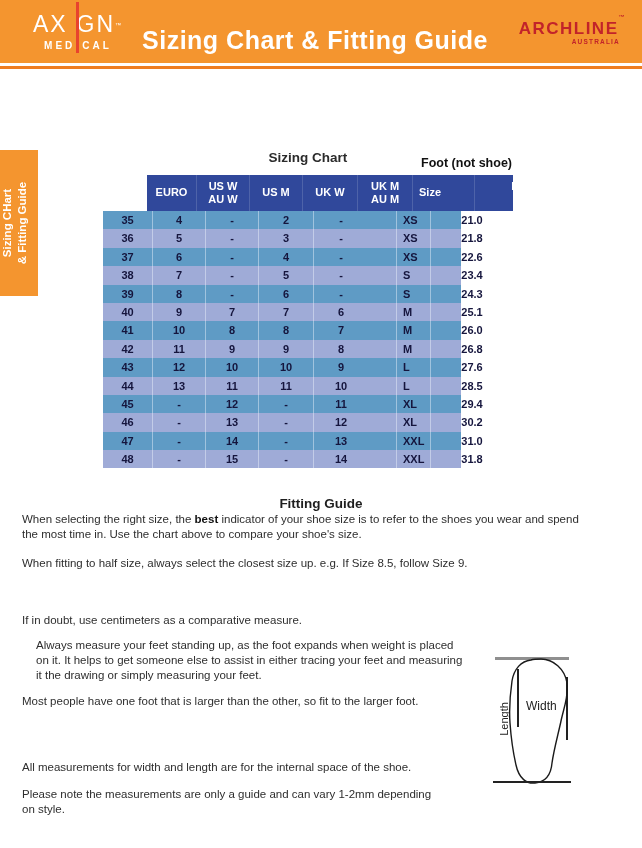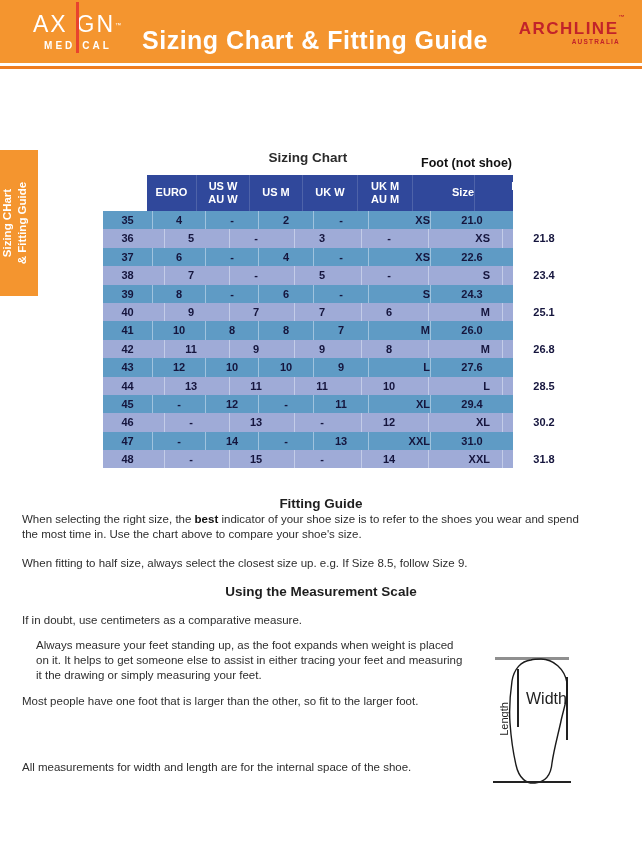--- a/index.html
+++ b/index.html
@@ -31,29 +31,29 @@
   .side-tab-text { position:absolute; left:-54px; top:54px; width:146px; height:38px; transform:rotate(-90deg); text-align:center; color:#fff; font-weight:bold; font-size:11.5px; line-height:1.3; }
 
   
   .table-title { position:absolute; left:103px; top:150px; width:410px; text-align:center; font-weight:bold; font-size:13.5px; color:#2b2b2b; }
   .foot-note { position:absolute; left:412px; top:156px; width:100px; text-align:right; font-weight:bold; font-size:12.5px; color:#111; }
 
   .sizing-table { position:absolute; left:103px; top:175px; width:410px; }
   .thead { display:grid; grid-template-columns:49px 53px 53px 55px 55px 62px 83px; background:var(--head-blue,#30489B); height:36px;margin-left:44px; }
   .th { display:flex; flex-direction:column; justify-content:center; align-items:center; color:#fff; font-size:11px; font-weight:bold; line-height:1.2; }
   .thead .idx-1 + .th, .th + .th { border-left:1px solid rgba(255,255,255,0.15); }
-  .thead .idx-5 { align-items:flex-end; padding-left:22px; }
+  .thead .idx-5 { align-items:flex-start; padding-left:6px; }
   .thead .idx-6 { align-items:flex-end; padding-right:9px; }
-  .tbody { width:410px; }
+  .tbody { width:358px; }
   .trow { display:grid; grid-template-columns:49px 53px 53px 55px 55px 62px 83px; height:18.4px; align-items:center; }
   .row-a { background:var(--row-a,#5F9BC5); }
-  .row-b { background:var(--row-b,#9FABD7);gap:12px; }
+  .row-b { background:var(--row-b,#9FABD7); }
   .tcell { font-size:11px; font-weight:bold; color:#15153d; text-align:center; line-height:18.4px; height:18.4px; }
   .tcell + .tcell { border-left:1px solid rgba(240,245,252,0.45); }
-  .trow .col5 { text-align:right; padding-left:6px; }
+  .trow .col5 { text-align:left; padding-left:6px;margin-left:28px; }
   .trow .col6 { }
 
   
   .h2 { position:absolute; left:0; width:642px; text-align:center; font-weight:bold; font-size:13.5px; color:#1e1e1e; }
   #fg-heading { top:496px; }
   #ms-heading { top:584px; }
   .para { position:absolute; left:22px; width:612px; font-size:11.5px; color:#2e2e2e; line-height:15px; white-space:pre-line; }
   #p1 { top:512px; }
   #p2 { top:556px; }
   #p3 { top:613px; }
@@ -63,21 +63,21 @@
   #p7 { top:787px; }
   .bold { font-weight:bold; color:#111;text-align:right; }
 
   
   .foot-diagram { position:absolute; left:488px; top:648px; width:128px; height:148px; }
   .fd-top-line { position:absolute; left:7px; top:9px; width:74px; height:3px; background:#8f8f8f; }
   .fd-bottom-line { position:absolute; left:5px; top:133px; width:78px; height:2px; background:#222; }
   .fd-left-vline { position:absolute; left:29px; top:21px; width:2px; height:58px; background:#222; }
   .fd-right-vline { position:absolute; left:78px; top:29px; width:2px; height:63px; background:#222; }
   .fd-svg { position:absolute; left:17px; top:9px; }
-  .fd-width { position:absolute; left:38px; top:42px; font-size:16px; color:#222; }
+  .fd-width { position:absolute; left:38px; top:51px; font-size:12px; color:#222; }
   .fd-length { position:absolute; left:-10px; top:64px; width:54px; height:14px; transform:rotate(-90deg); font-size:11px; color:#222; text-align:center; }
 </style>
 </head>
 <body>
 
 <div class="page">
 
   <div class="header">
     <div class="axign">
       <div class="axign-main">
@@ -291,27 +291,28 @@
           <div class="tcell col6">31.8</div>
         </div>
       </div>
   </div>
 
   <div class="h2" id="fg-heading">Fitting Guide</div>
   <div class="para" id="p1"><span>When selecting the right size, the </span><span class="bold">best</span><span> indicator of your shoe size is to refer to the shoes you wear and spend
 the most time in. Use the chart above to compare your shoe's size.</span></div>
   <div class="para" id="p2">When fitting to half size, always select the closest size up. e.g. If Size 8.5, follow Size 9.</div>
 
-  <div class="h2" id="ms-heading">Using the Measurement Scale</div>
   <div class="para" id="p3">If in doubt, use centimeters as a comparative measure.</div>
   <div class="para" id="p4">Always measure your feet standing up, as the foot expands when weight is placed
 on it. It helps to get someone else to assist in either tracing your feet and measuring
 it the drawing or simply measuring your feet.</div>
   <div class="para" id="p6">All measurements for width and length are for the internal space of the shoe.</div>
   <div class="para" id="p5">Most people have one foot that is larger than the other, so fit to the larger foot.</div>
+  <div class="para" id="p7">Please note the measurements are only a guide and can vary 1-2mm depending
+on style.</div>
 
   <div class="foot-diagram">
     <div class="fd-top-line"></div>
     <div class="fd-left-vline"></div>
     <div class="fd-right-vline"></div>
     <svg class="fd-svg" width="67" height="128" viewBox="0 0 67 128">
       <path d="M 26,3 C 16,4 9,12 7,24 C 5,38 4,52 5,66 C 6,80 8,95 11,108 C 14,122 22,127 30,126 C 40,125 46,118 47,106 C 49,92 53,78 56,64 C 59,50 64,38 62,26 C 60,12 48,2 36,2 C 32,2 29,2 26,3 Z" fill="none" stroke="#1a1a1a" stroke-width="1.4"></path>
     </svg>
     <div class="fd-width">Width</div>
     <div class="fd-length">Length</div>

